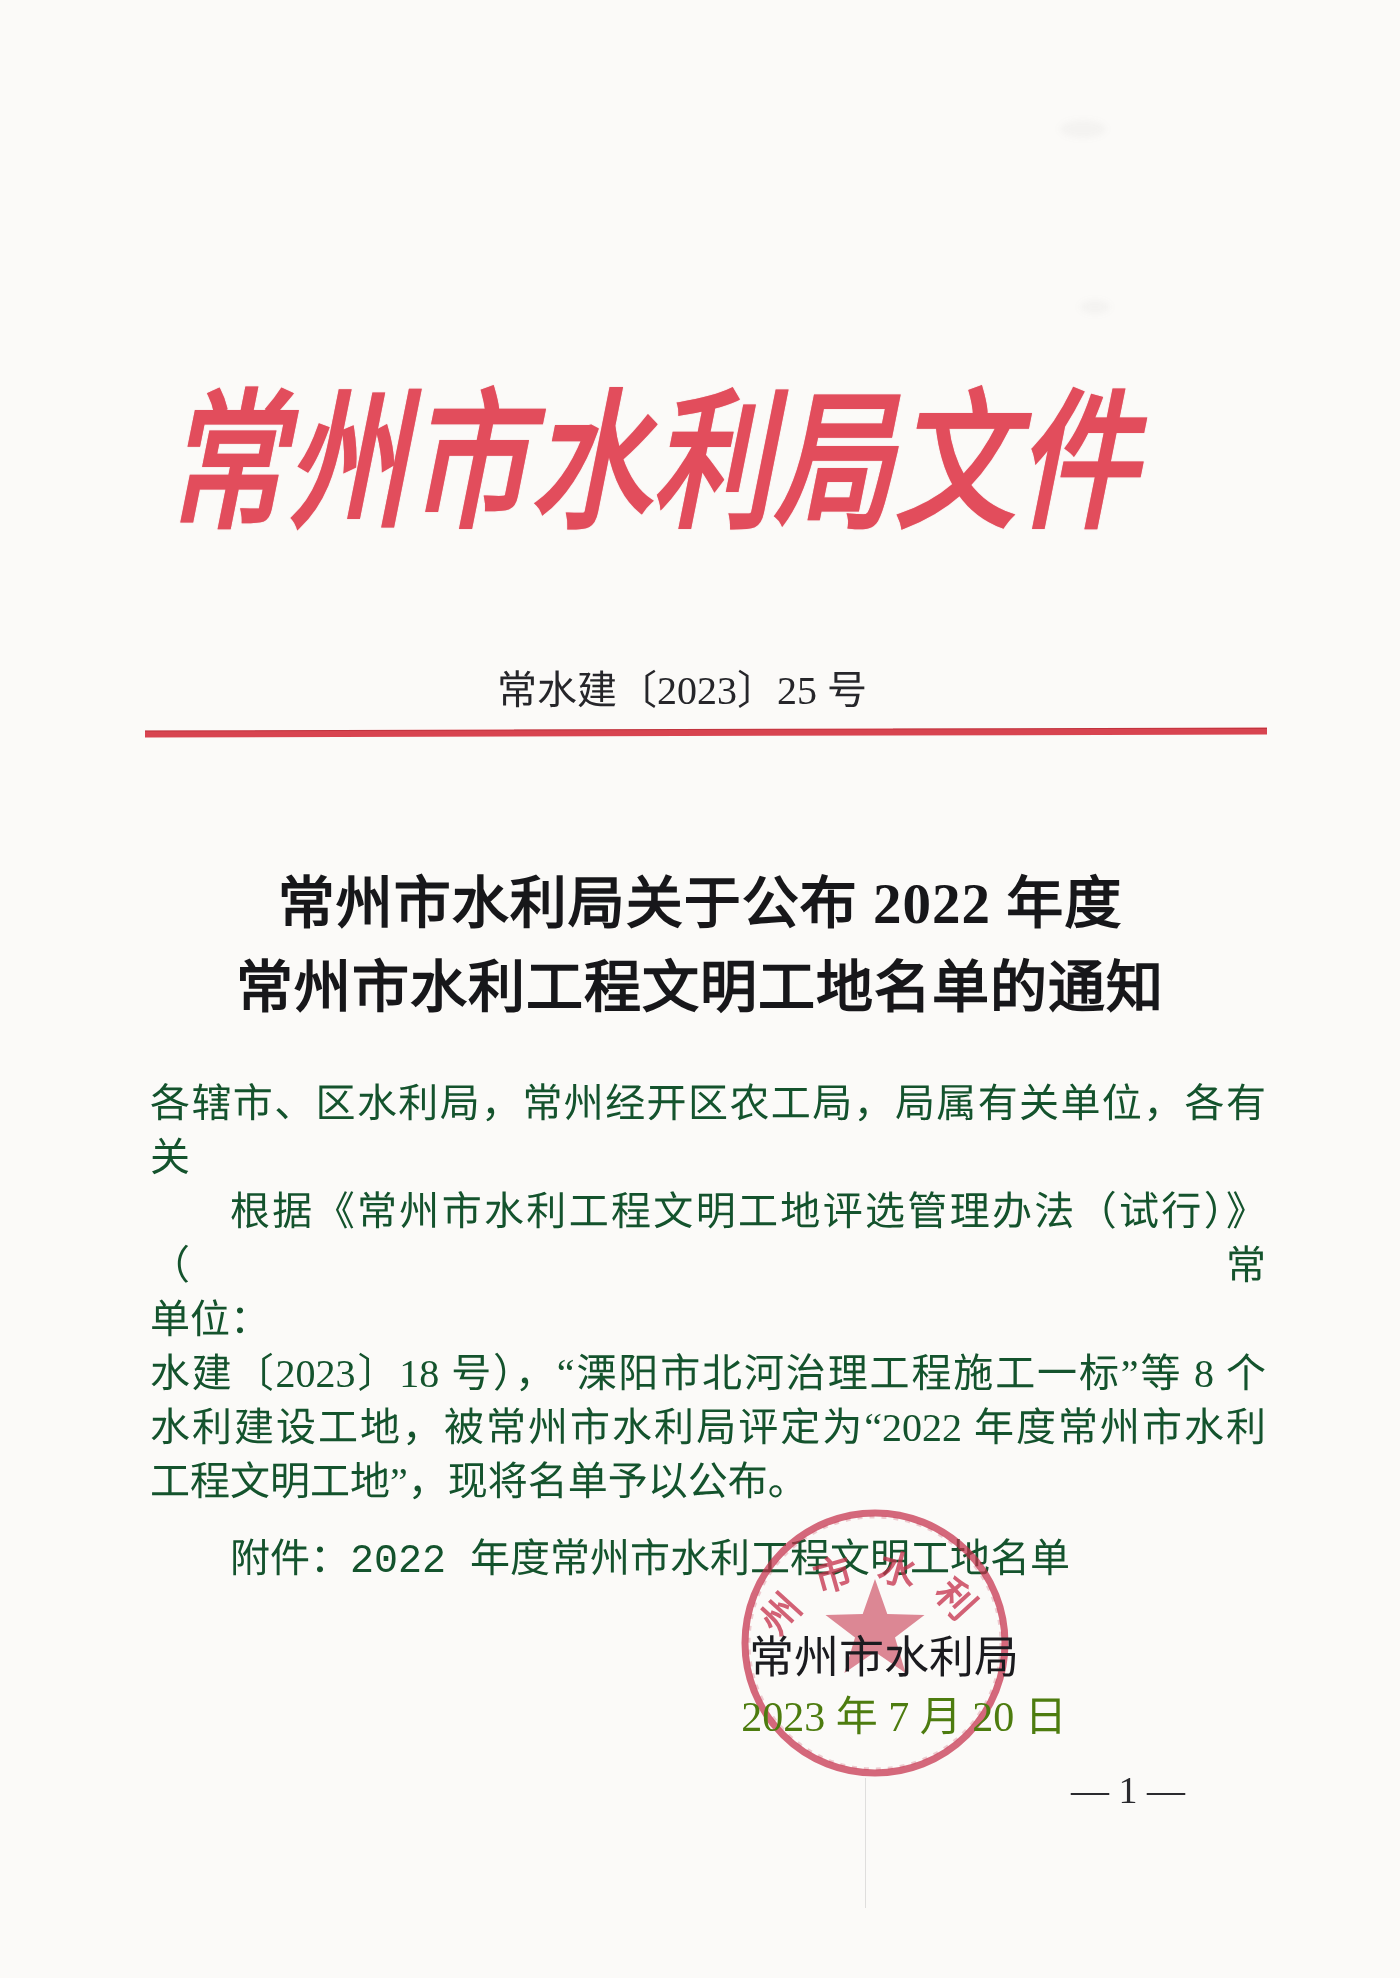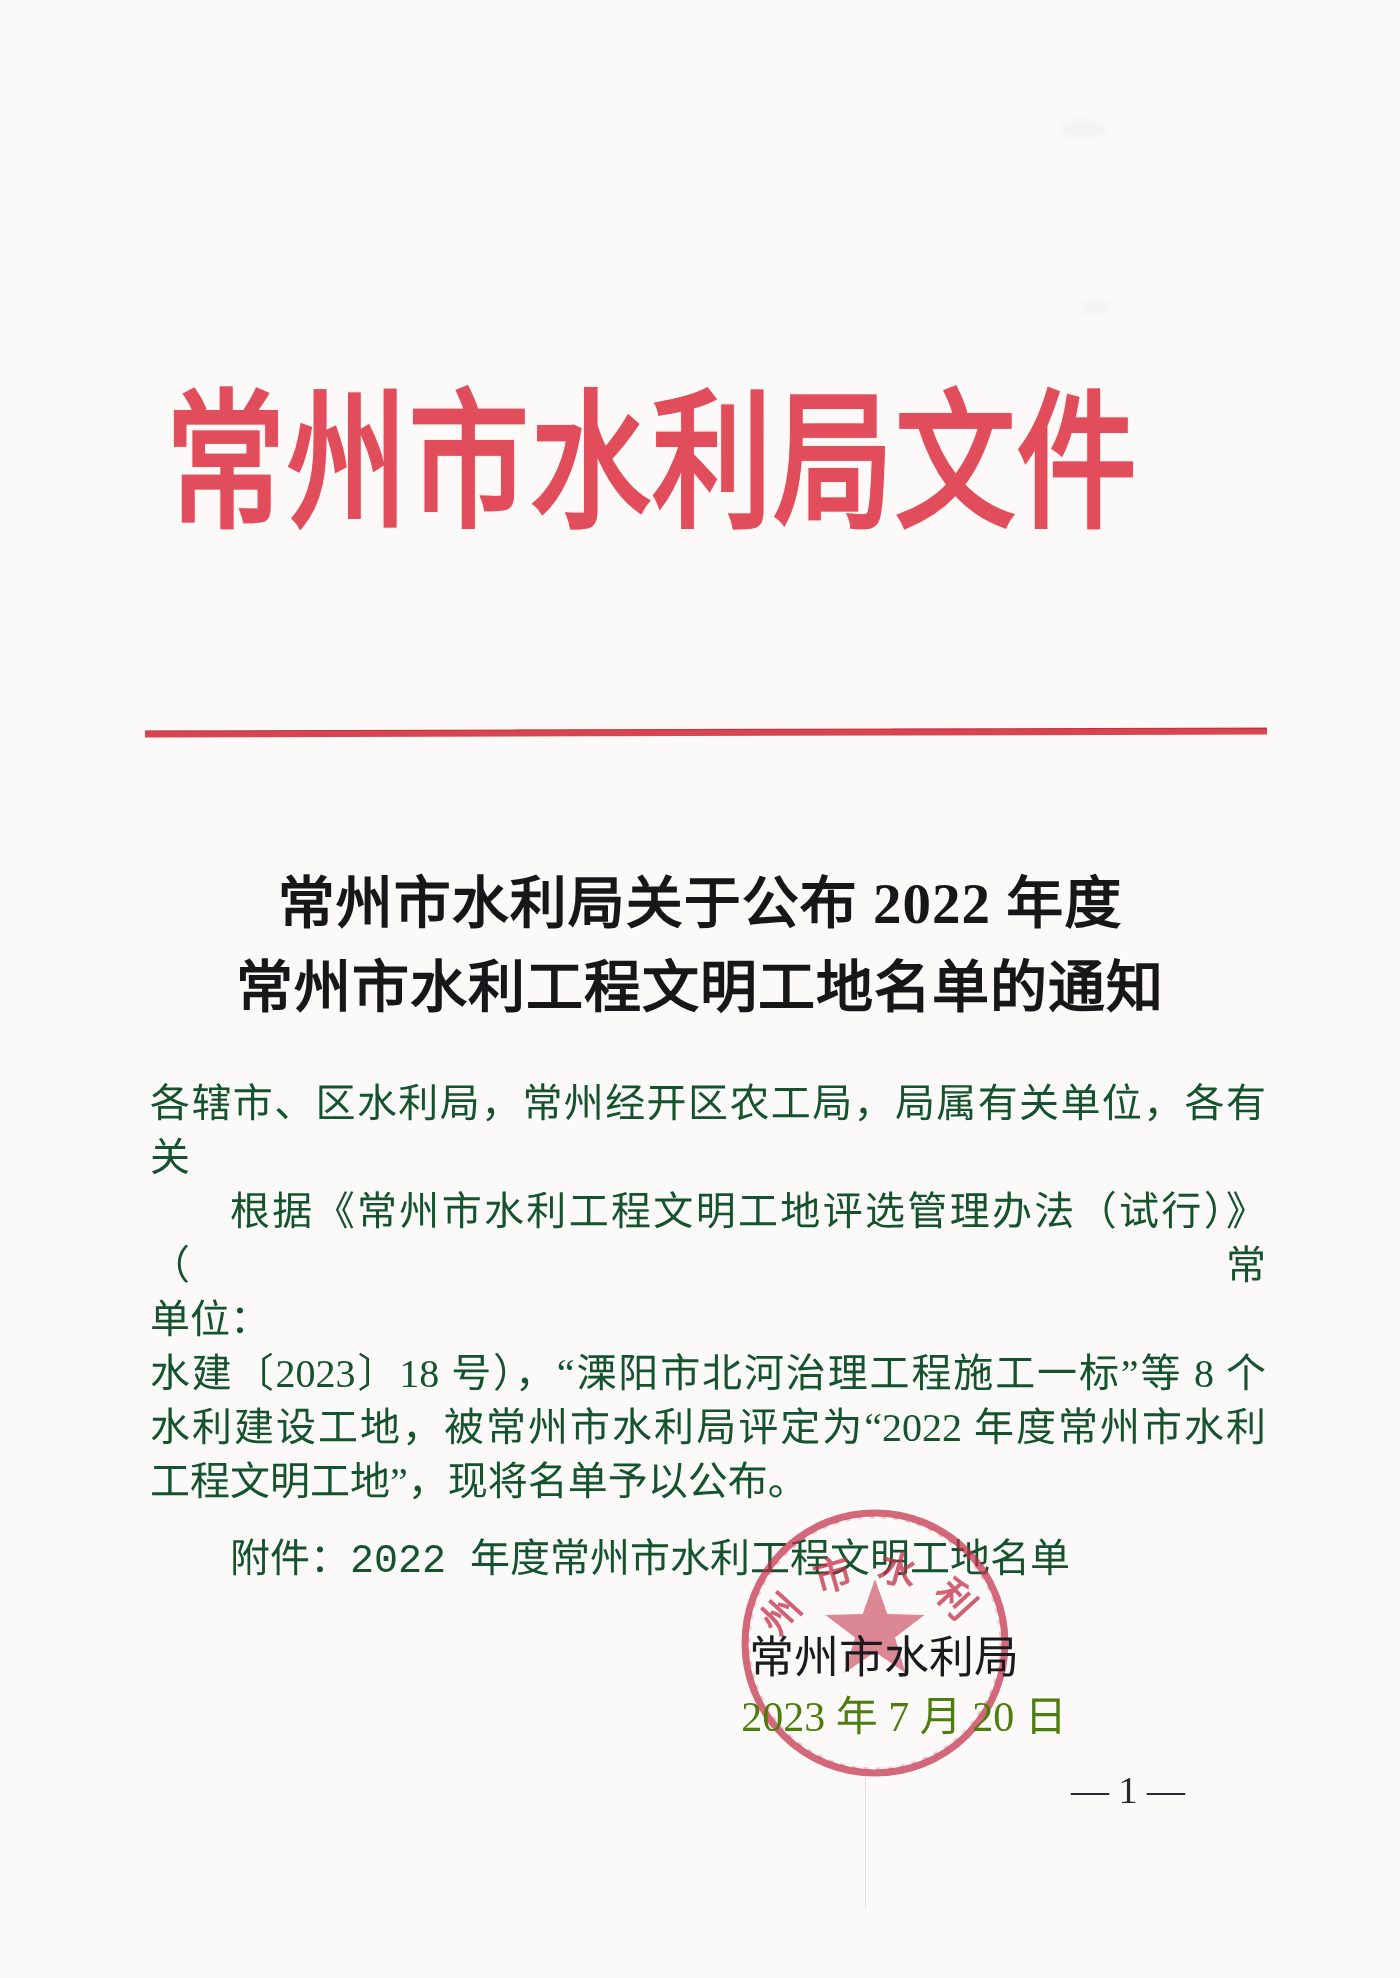--- a/index.html
+++ b/index.html
@@ -9,20 +9,21 @@
     font-family:"Liberation Serif","DejaVu Serif",serif;
   }
   .page{
     position:relative;width:1400px;height:1978px;overflow:hidden;
     background:#fbfaf8;color:#1e1e1e;
   }
   
   .agency-title{
     position:absolute;top:384px;left:652px;transform:translateX(-50%);
     white-space:nowrap;
+    font-style:italic;
   }
   .agency-title span{
     display:inline-block;
     font-size:150px;line-height:160px;font-weight:700;
     color:#e24d5c;
     transform:scaleX(0.80);transform-origin:center;
     letter-spacing:2px;
     text-shadow:0 0 1px rgba(214,50,66,.55);
   }
   .doc-number{
@@ -89,20 +90,21 @@
 
 <div class="page">
 
   <div class="smudge a"></div>
   <div class="smudge b"></div>
 
   <div class="agency-title">
     <span>常州市水利局文件</span>
   </div>
 
+  <div class="doc-number">常水建〔2023〕25 号</div>
 
   <div class="red-rule"></div>
 
   <div class="doc-title">
     <div class="t-line">常州市水利局关于公布 2022 年度</div>
     <div class="t-line">常州市水利工程文明工地名单的通知</div>
   </div>
 
   <div class="body-block">
     <div class="line j">各辖市、区水利局，常州经开区农工局，局属有关单位，各有关</div>

